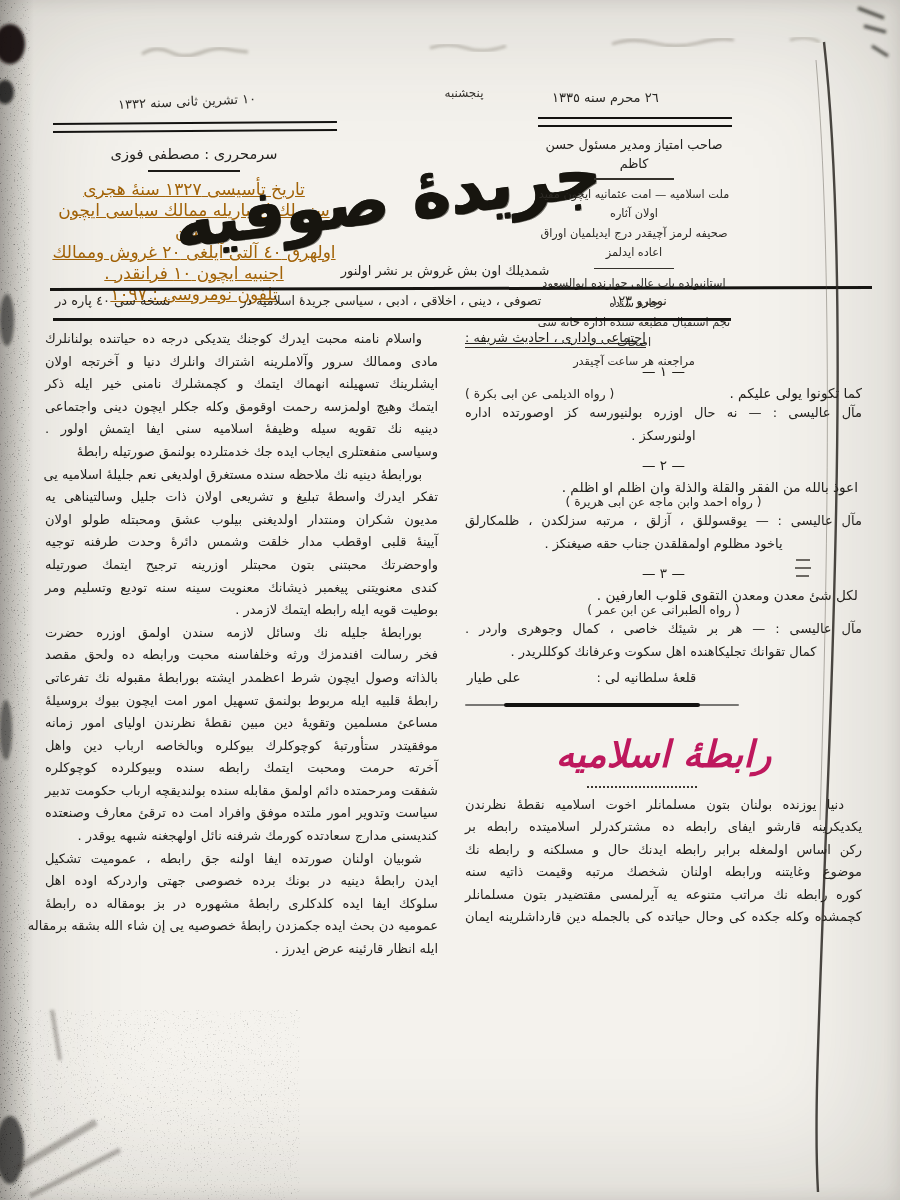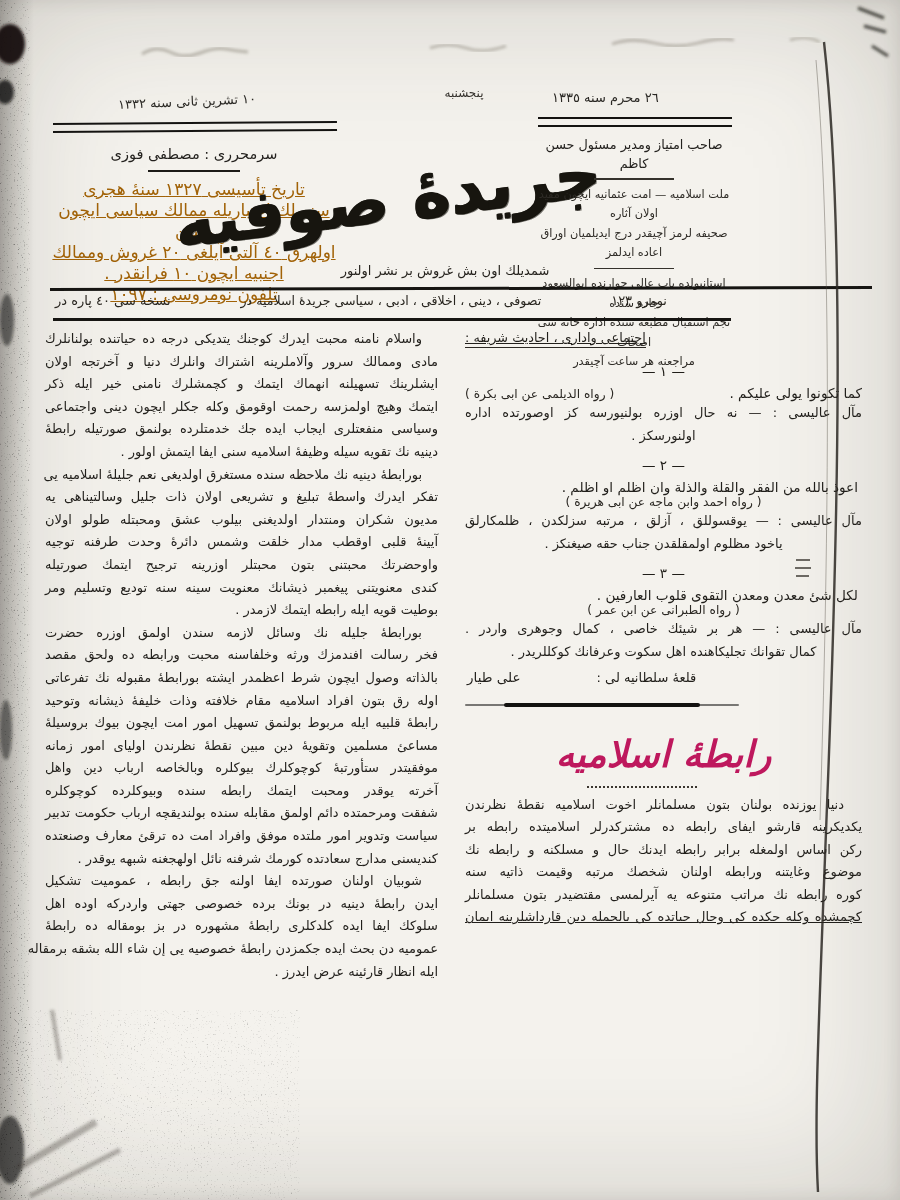--- a/index.html
+++ b/index.html
@@ -62,21 +62,21 @@
   .h-right{text-align:right;text-indent:4px;}
   .h-center{text-align:center;}
   .sig-row{display:flex;justify-content:space-between;align-items:baseline;padding-left:2px;}
   .sig-place{font-size:13px;margin-right:auto;margin-left:76px;}
   .sig-name{font-size:13.5px;}
   .divider-thick{height:3.5px;background:#131210;width:196px;margin:18px 162px 0 auto;border-radius:2px;box-shadow:-40px 0 0 -1px rgba(19,18,16,.55),40px 0 0 -1px rgba(19,18,16,.55);}
   .article-title{font-size:37px;font-weight:bold;text-align:center;color:#be185d;margin-top:26px;letter-spacing:-1px;font-style:italic;}
   .divider-dot{border-top:2px dotted #3a362f;width:110px;margin:10px 165px 6px auto;}
   .article .line{line-height:22.6px;}
   .article .line:first-child{text-indent:18px;}
-  .article .line:last-child{text-align-last:justify;text-decoration:underline;}
+  .article .line:last-child{text-align-last:justify;}
   
   .sp6{margin-top:6px;} .sp10{margin-top:10px;} .sp18{margin-top:18px;}
   
   svg.overlay{position:absolute;top:0;left:0;z-index:5;}
   .leftedge{top:0;left:0;width:34px;height:1200px;z-index:4;
     background:linear-gradient(to left, rgba(30,27,22,0), rgba(30,27,22,.28));}
 </style>
 </head>
 <body>
 
@@ -122,41 +122,40 @@
     <span>نسخه سى ٤٠ پاره در</span>
   </div>
   <div class="abs rule-full rule-bottom"></div>
 
   <div class="abs col col-left">
     <div class="para">
         <div class="line">واسلام نامنه محبت ايدرك كوجنك يتديكى درجه ده حياتنده بولنانلرك</div>
         <div class="line">مادى وممالك سرور وآلاملرينه اشتراك وانلرك دنيا و آخرتجه اولان</div>
         <div class="line">ايشلرينك تسهيلنه انهماك ايتمك و كچمشلرك نامنى خير ايله ذكر</div>
         <div class="line">ايتمك وهيچ اولمزسه رحمت اوقومق وكله جكلر ايچون دينى واجتماعى</div>
+        <div class="line">دينيه نك تقويه سيله وظيفۀ اسلاميه سنى ايفا ايتمش اولور .</div>
         <div class="line">وسياسى منفعتلرى ايجاب ايده جك خدمتلرده بولنمق صورتيله رابطۀ</div>
-        <div class="line">دينيه نك تقويه سيله وظيفۀ اسلاميه سنى ايفا ايتمش اولور .</div>
       </div>
     <div class="para">
         <div class="line">بورابطۀ دينيه نك ملاحظه سنده مستغرق اولديغى نعم جليلۀ اسلاميه يى</div>
         <div class="line">تفكر ايدرك واسطۀ تبليغ و تشريعى اولان ذات جليل وسالتيناهى يه</div>
         <div class="line">مديون شكران ومنتدار اولديغنى بيلوب عشق ومحبتله طولو اولان</div>
         <div class="line">آيينۀ قلبى اوقطب مدار خلقت وشمس دائرۀ وحدت طرفنه توجيه</div>
         <div class="line">واوحضرتك محبتنى بتون محبتلر اوزرينه ترجيح ايتمك صورتيله</div>
         <div class="line">كندى معنويتنى پيغمبر ذيشانك معنويت سينه سنه توديع وتسليم ومر</div>
         <div class="line">بوطيت قويه ايله رابطه ايتمك لازمدر .</div>
       </div>
     <div class="para">
         <div class="line">بورابطۀ جليله نك وسائل لازمه سندن اولمق اوزره حضرت</div>
         <div class="line">فخر رسالت افندمزك ورثه وخلفاسنه محبت ورابطه ده ولحق مقصد</div>
         <div class="line">بالذاته وصول ايچون شرط اعظمدر ايشته بورابطۀ مقبوله نك تفرعاتى</div>
-        <div class="line">اوله رق بتون افراد اسلاميه مقام خلافته وذات خليفۀ ذيشانه وتوحيد</div>
         <div class="line">رابطۀ قلبيه ايله مربوط بولنمق تسهيل امور امت ايچون بيوك بروسيلۀ</div>
         <div class="line">مساعئ مسلمين وتقويۀ دين مبين نقطۀ نظرندن اولياى امور زمانه</div>
         <div class="line">موفقيتدر ستأورتبۀ كوچوكلرك بيوكلره وبالخاصه ارباب دين واهل</div>
-        <div class="line">آخرته يوقدر ومحبت ايتمك رابطه سنده وبيوكلرده كوچوكلره</div>
+        <div class="line">آخرته حرمت ومحبت ايتمك رابطه سنده وبيوكلرده كوچوكلره</div>
         <div class="line">شفقت ومرحمتده دائم اولمق مقابله سنده بولنديقچه ارباب حكومت تدبير</div>
         <div class="line">سياست وتدوير امور ملتده موفق وافراد امت ده ترقئ معارف وصنعتده</div>
         <div class="line">كنديسنى مدارج سعادتده كورمك شرفنه نائل اولهجغنه شبهه يوقدر .</div>
       </div>
     <div class="para">
         <div class="line">شوبيان اولنان صورتده ايفا اولنه جق رابطه ، عموميت تشكيل</div>
         <div class="line">ايدن رابطۀ دينيه در بونك برده خصوصى جهتى واردركه اوده اهل</div>
         <div class="line">سلوكك ايفا ايده كلدكلرى رابطۀ مشهوره در بز بومقاله ده رابطۀ</div>
         <div class="line">عموميه دن بحث ايده جكمزدن رابطۀ خصوصيه يى إن شاء الله بشقه برمقاله</div>
         <div class="line">ايله انظار قارئينه عرض ايدرز .</div>

